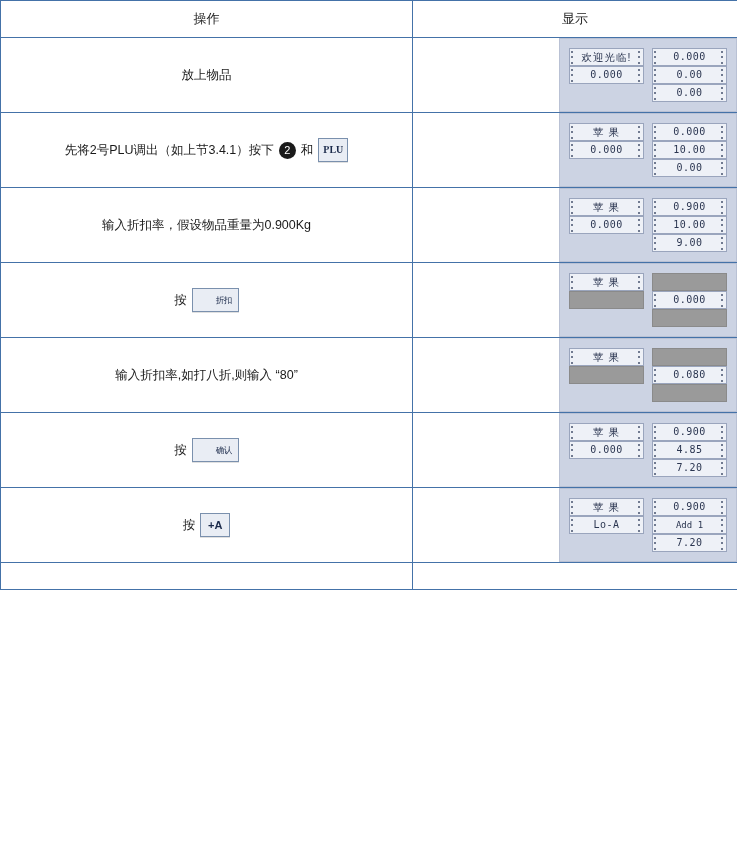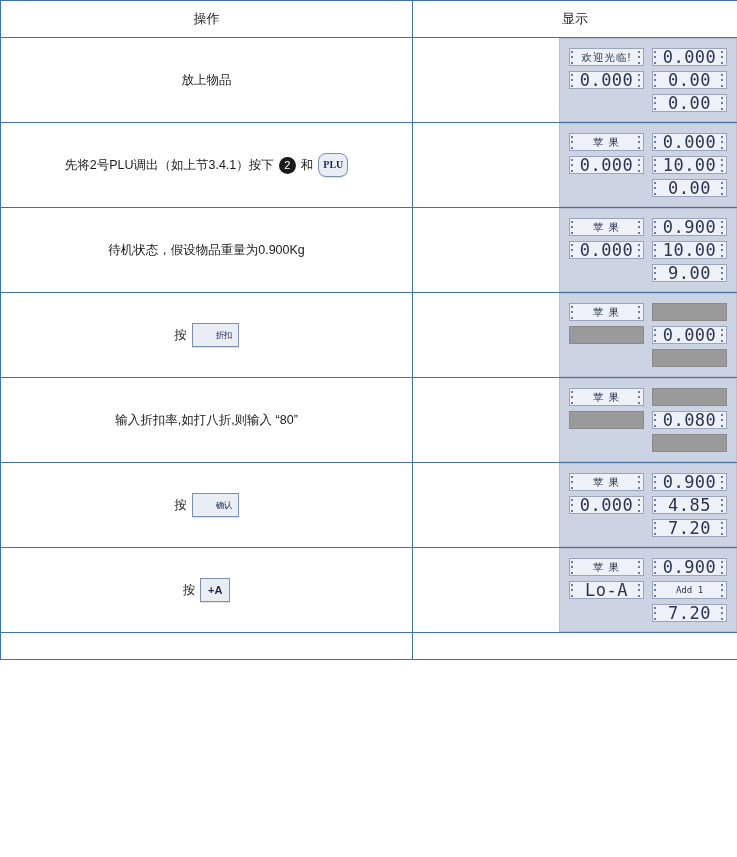--- a/index.html
+++ b/index.html
@@ -89,40 +89,38 @@
   }
   .key-sq.small-cn {
     font-size: 8.5px;
     font-weight: normal;
     letter-spacing: -0.5px;
     padding-left: 20px;
   }
   .key-sq.plu {
     font-family: "Liberation Serif", serif;
     font-size: 10px;
-    border-radius: 8px;
   }
   .key-sq.plusa {
     font-size: 11px;
     font-weight: bold;
   }
 
   
   .panel {
     display: inline-block;
     width: 158px;
     background: #ccd3e3;
     border: 1px solid #b9c1d4;
     padding: 9px 9px 9px 9px;
     box-sizing: content-box;
   }
   .panel-row {
     display: flex;
     gap: 8px;
-    margin-bottom: 5px;
   }
   .panel-row:last-child {
     margin-bottom: 0;
     justify-content: flex-end;
   }
   .seg {
     display: flex;
     align-items: center;
     justify-content: space-between;
     width: 75px;
@@ -150,21 +148,21 @@
     height: 2px;
     background: #6b7governor;
   }
   .seg .dots i {
     background: #707a90;
   }
   .seg .val {
     flex: 1 1 auto;
     text-align: center;
     font-family: "DejaVu Sans Mono", monospace;
-    font-size: 17px;
+    font-size: 10px;
     letter-spacing: 0.5px;
     color: #2a3550;
     line-height: 1;
     white-space: nowrap;
     overflow: hidden;
   }
   .seg .val.cn {
     font-family: "Liberation Sans", sans-serif;
     font-size: 10.5px;
     letter-spacing: 1px;
@@ -356,21 +354,21 @@
                     <i></i>
                   </span>
               </div>
             </div>
           </div>
         </td>
       </tr>
 
       <tr>
         <td class="op-cell">
-          <span>待机状态，假设物品重量为0.900Kg</span>
+          <span>输入折扣率，假设物品重量为0.900Kg</span>
         </td>
         <td class="disp-cell">
           <div class="panel">
             <div class="panel-row">
               <div class="seg">
                 <span class="dots">
                     <i></i>
                     <i></i>
                     <i></i>
                   </span>

